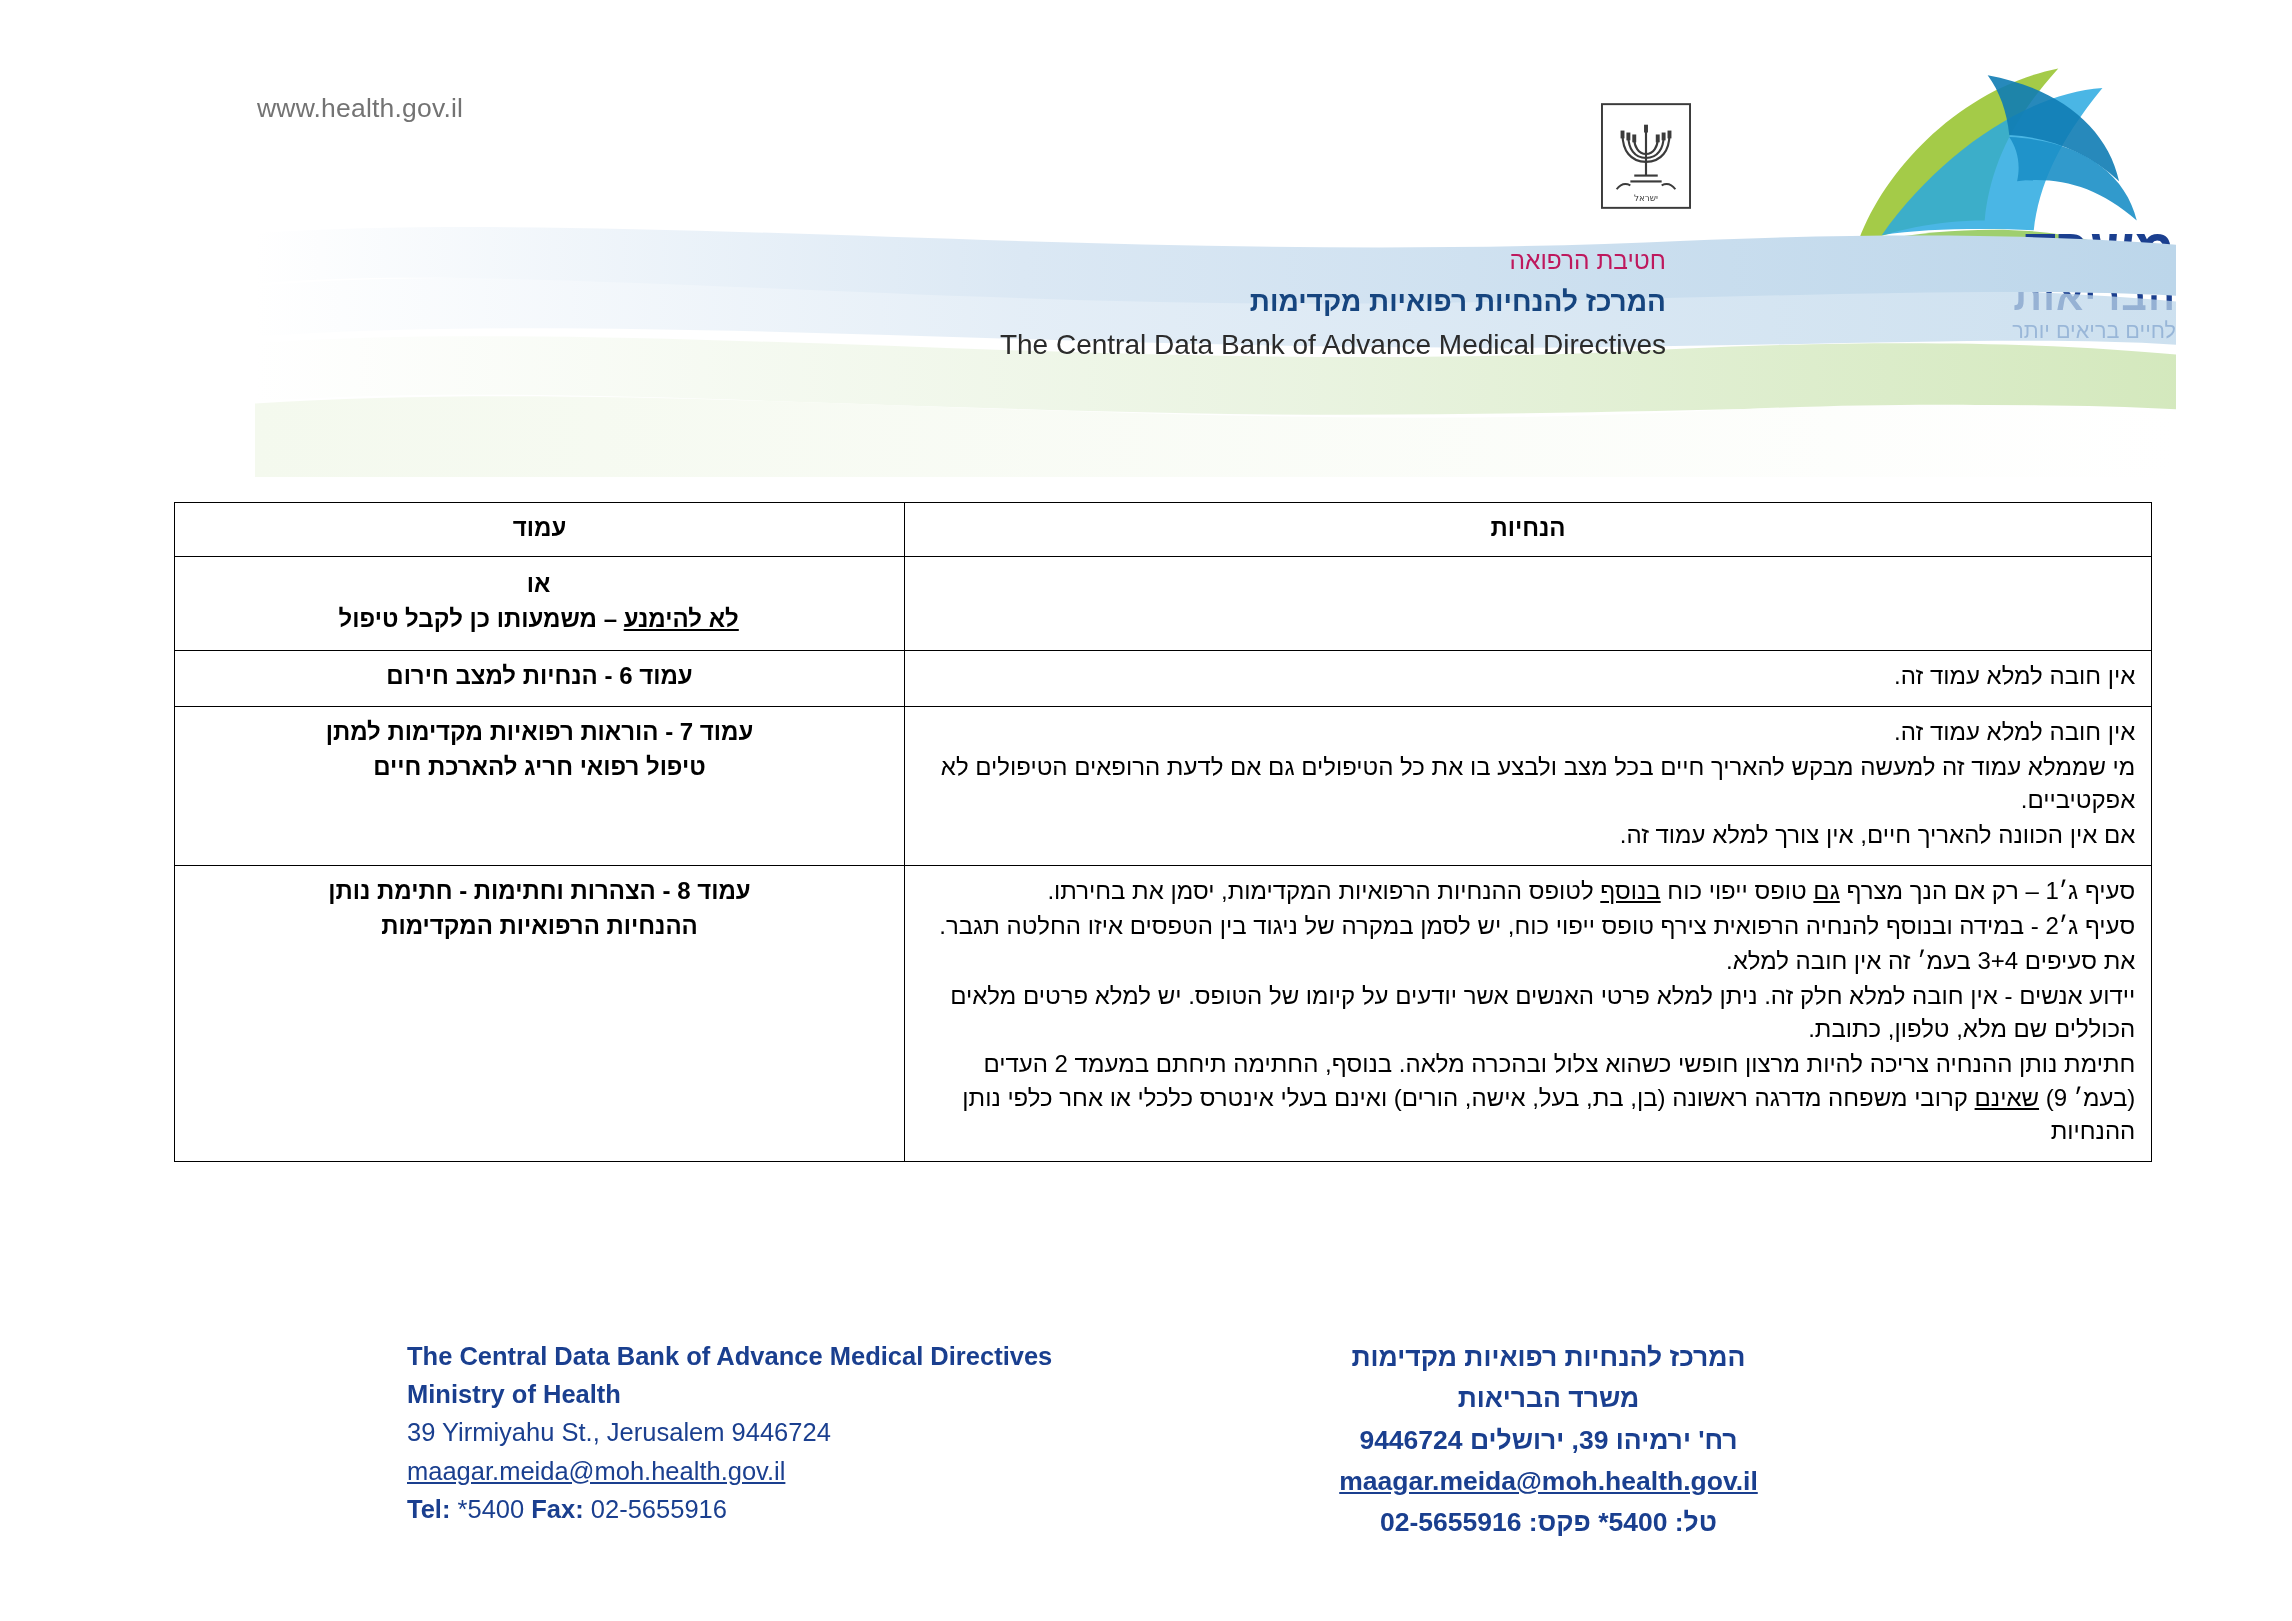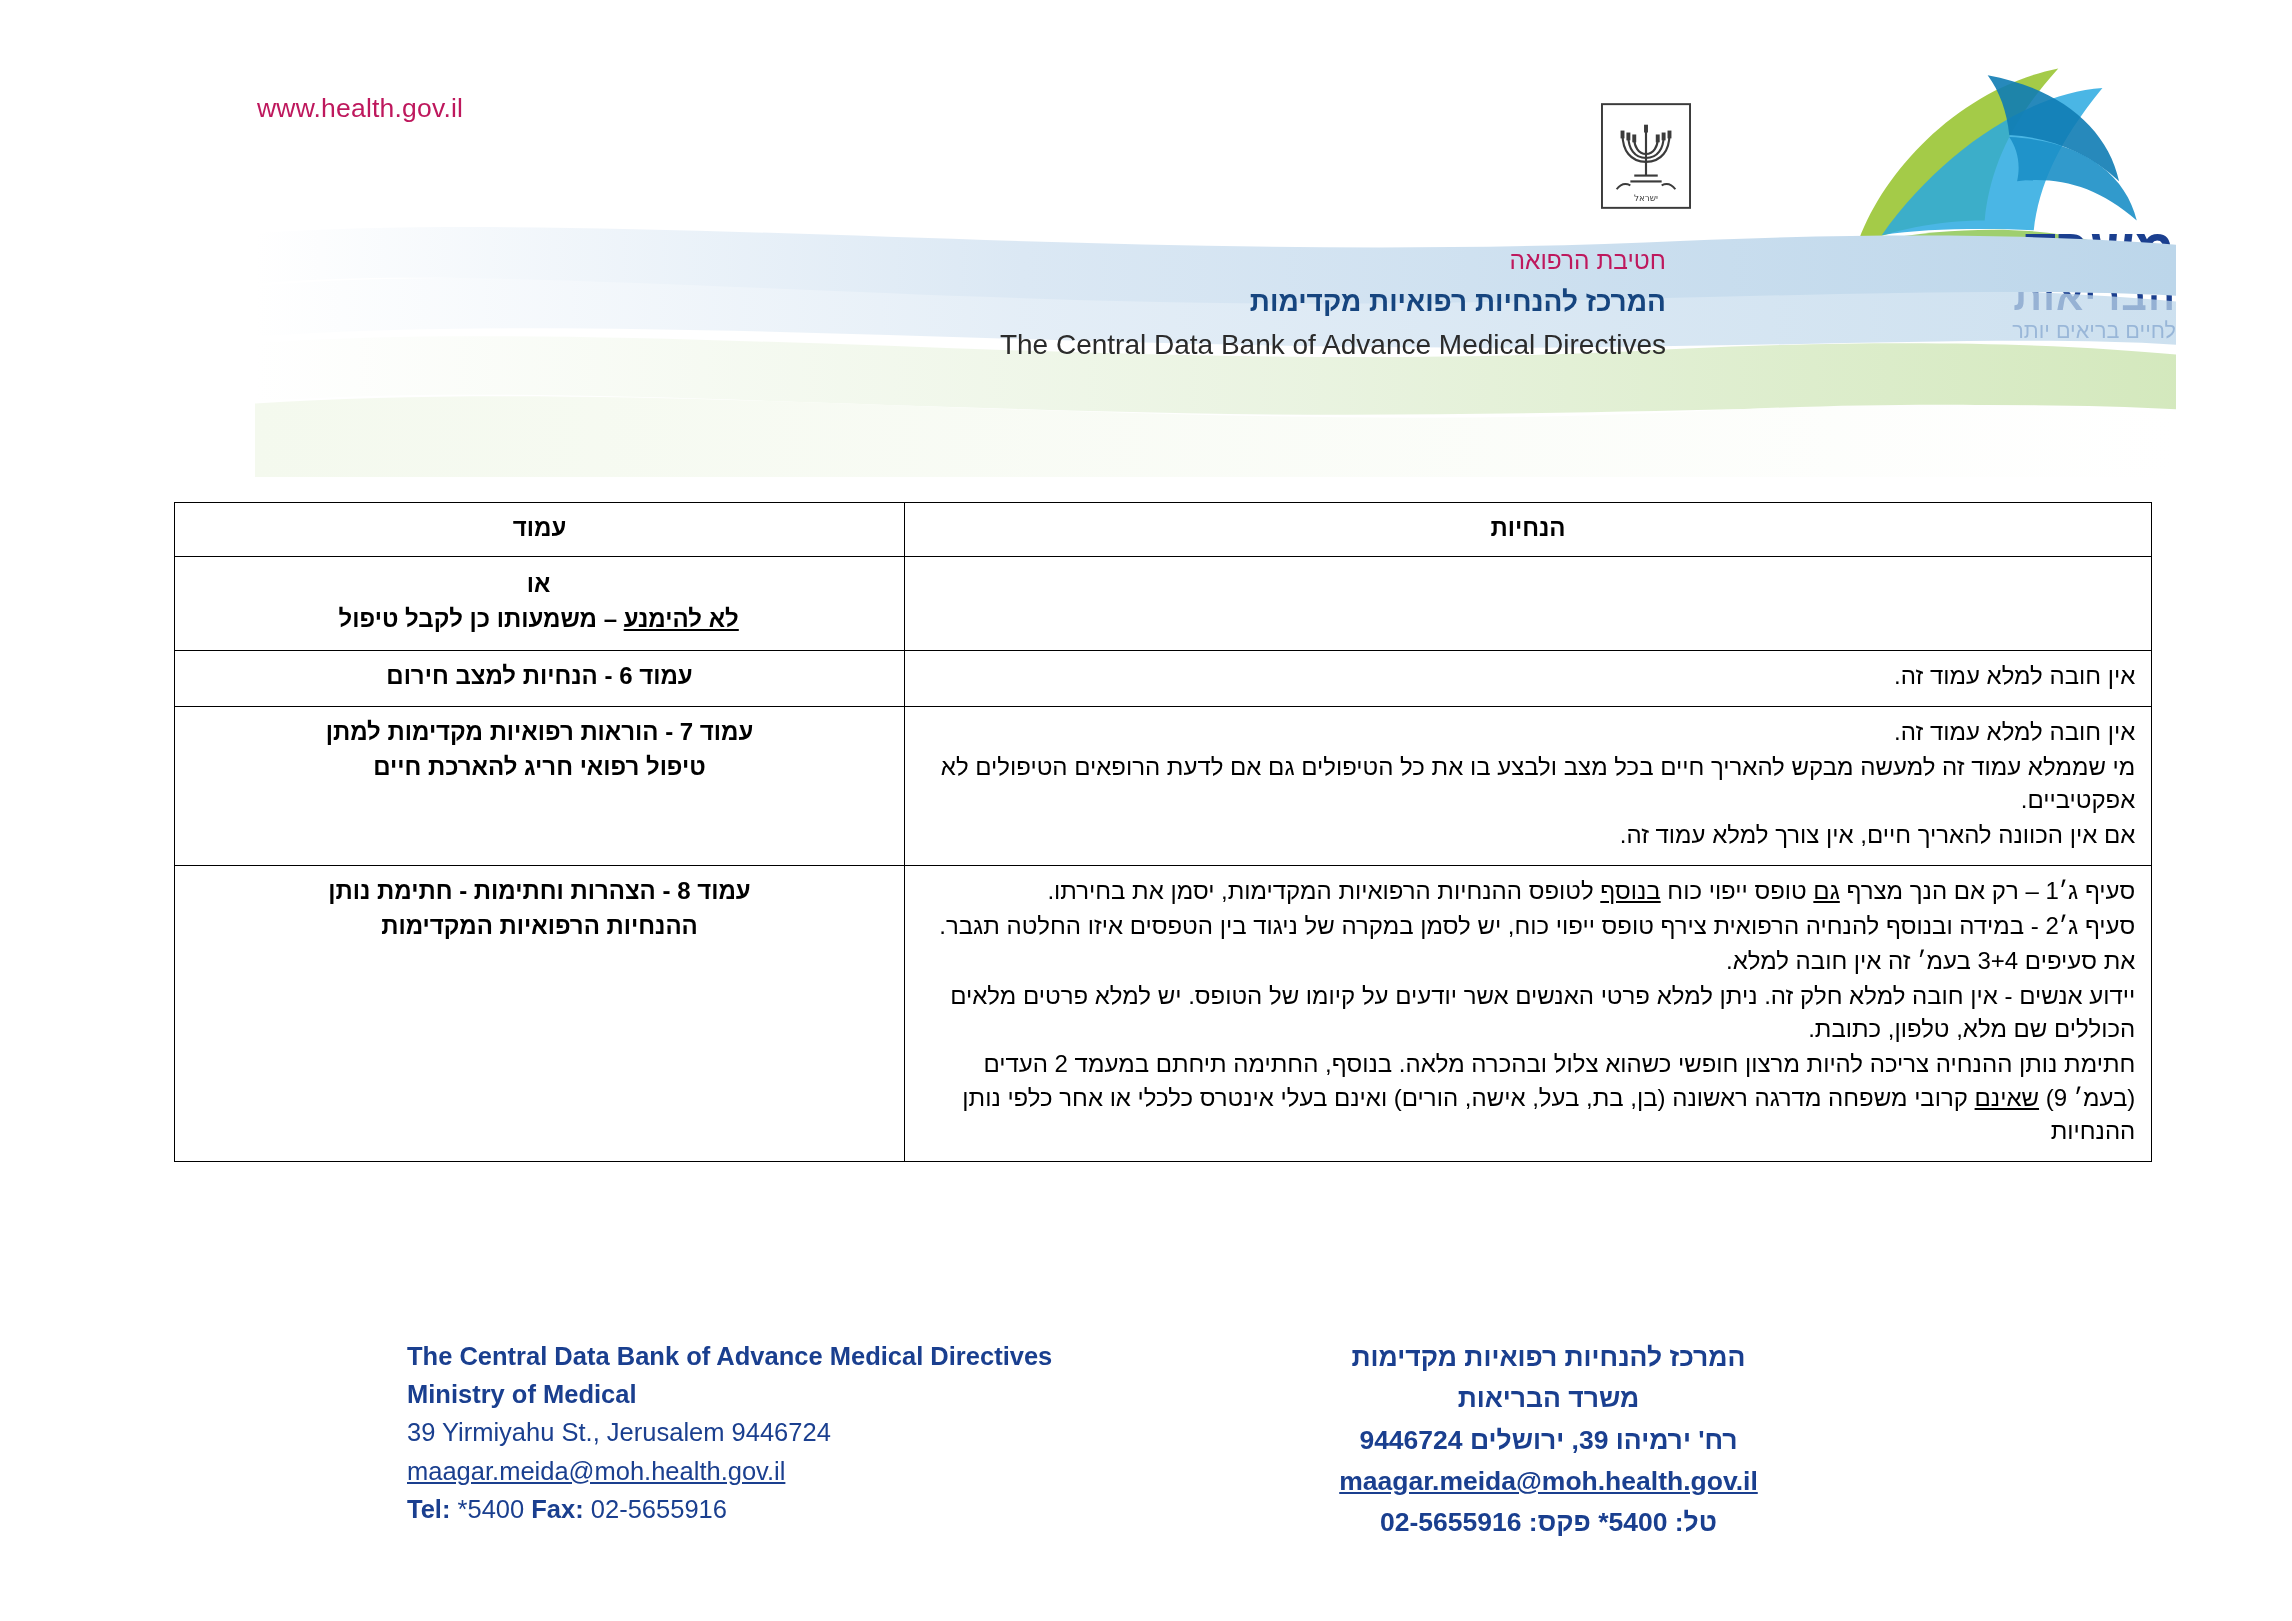--- a/index.html
+++ b/index.html
@@ -19,21 +19,21 @@
   
   .header {
     position: relative;
     height: 490px;
   }
   .site-url {
     position: absolute;
     top: 93px;
     left: 257px;
     font-size: 26.5px;
-    color: #be185d;
+    color: #737373;
     letter-spacing: 0.2px;
     direction: ltr;
     font-family: "Liberation Sans", sans-serif;
   }
 
   
   .emblem {
     position: absolute;
     top: 103px;
     left: 1601px;
@@ -330,21 +330,21 @@
   <div class="footer-he">
     <div class="line">המרכז להנחיות רפואיות מקדימות</div>
     <div class="line">משרד הבריאות</div>
     <div class="line">רח' ירמיהו 39, ירושלים 9446724</div>
     <div class="line"><a href="#">maagar.meida@moh.health.gov.il</a></div>
     <div class="line">טל:  5400*  פקס: 02-5655916</div>
   </div>
 
   <div class="footer-en">
     <div class="line bold">The Central Data Bank of Advance Medical Directives</div>
-    <div class="line bold">Ministry of Medical</div>
+    <div class="line bold">Ministry of Health</div>
     <div class="line">39 Yirmiyahu St., Jerusalem 9446724</div>
     <div class="line"><a href="#">maagar.meida@moh.health.gov.il</a></div>
     <div class="line">
       <span class="bold">Tel:</span><span> *5400 </span><span class="bold">Fax:</span><span> 02-5655916</span>
     </div>
   </div>
 </div>
 
 
 </body></html>

